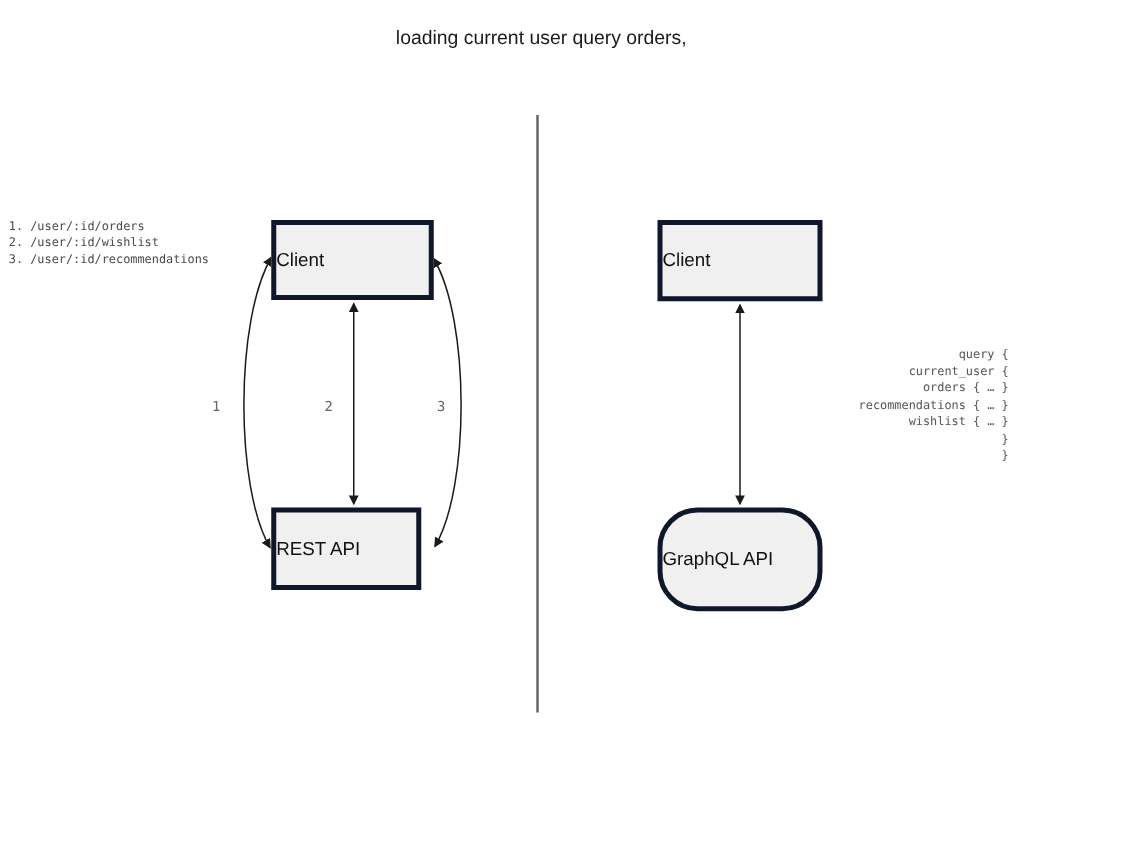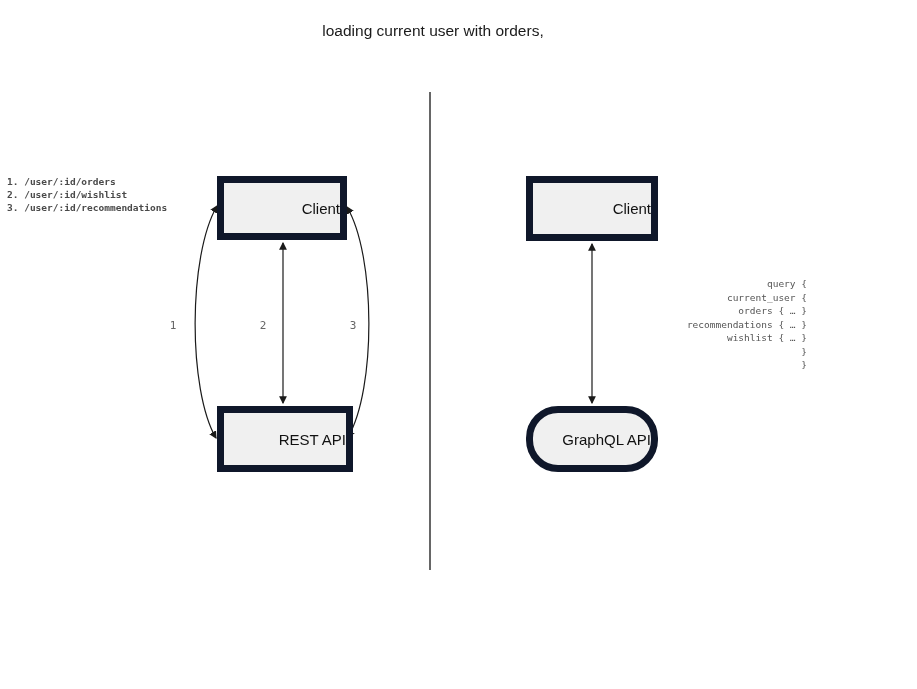--- a/index.html
+++ b/index.html
@@ -35,41 +35,41 @@
     left: 429px;
     top: 92px;
     width: 2px;
     height: 478px;
     background: #666666;
   }
   .box {
     position: absolute;
     box-sizing: border-box;
     background: #f0f0f0;
-    border: 7px solid #0f172a;
+    border: 4px solid #0f172a;
     display: flex;
     align-items: center;
-    justify-content: flex-end;
+    justify-content: flex-start;
     font-size: 15px;
     color: #111111;
   }
   .box-client-left  { left: 217px; top: 176px; width: 130px; height: 64px; }
-  .box-rest-api     { left: 217px; top: 406px; width: 136px; height: 66px; }
+  .box-rest-api     { left: 217px; top: 406px; width: 120px; height: 66px; }
   .box-client-right { left: 526px; top: 176px; width: 132px; height: 65px; }
-  .box-graphql-api  { left: 526px; top: 406px; width: 132px; height: 66px; border-radius: 32px; }
+  .box-graphql-api  { left: 526px; top: 406px; width: 132px; height: 83px; border-radius: 32px; }
   .code {
     position: absolute;
     margin: 0;
     font-family: "DejaVu Sans Mono", "Liberation Mono", monospace;
     font-size: 9.5px;
     line-height: 13px;
     color: #555555;
     white-space: pre;
   }
-  .endpoints-list { left: 7px; top: 175px; color: #4a4a4a; font-weight: bold; }
+  .endpoints-list { left: 7px; top: 175px; color: #4a4a4a; }
   .query-code { left: 664px; top: 277px; line-height: 13.5px; text-align: right; }
   .arrow-label {
     position: absolute;
     font-family: "DejaVu Sans Mono", "Liberation Mono", monospace;
     font-size: 11px;
     color: #666666;
     transform: translate(-50%, -50%);
   }
   .arrow-label-1 { left: 173px; top: 325px; }
   .arrow-label-2 { left: 263px; top: 325px; }
@@ -82,21 +82,21 @@
     height: 689px;
     pointer-events: none;
   }
 </style>
 </head>
 <body>
 
 <div class="canvas">
 
   <div class="title">
-    <div>loading current user with orders,</div>
+    <div>loading current user query orders,</div>
   </div>
 
   <div class="divider"></div>
 
   <svg class="arrows" viewBox="0 0 917 689" xmlns="http://www.w3.org/2000/svg">
     <defs>
       <marker id="arrowhead" viewBox="0 0 10 10" refX="8.5" refY="5" markerWidth="6.5" markerHeight="6.5" orient="auto-start-reverse">
         <path d="M0,0 L10,5 L0,10 z" fill="#1a1a1a"></path>
       </marker>
     </defs>

